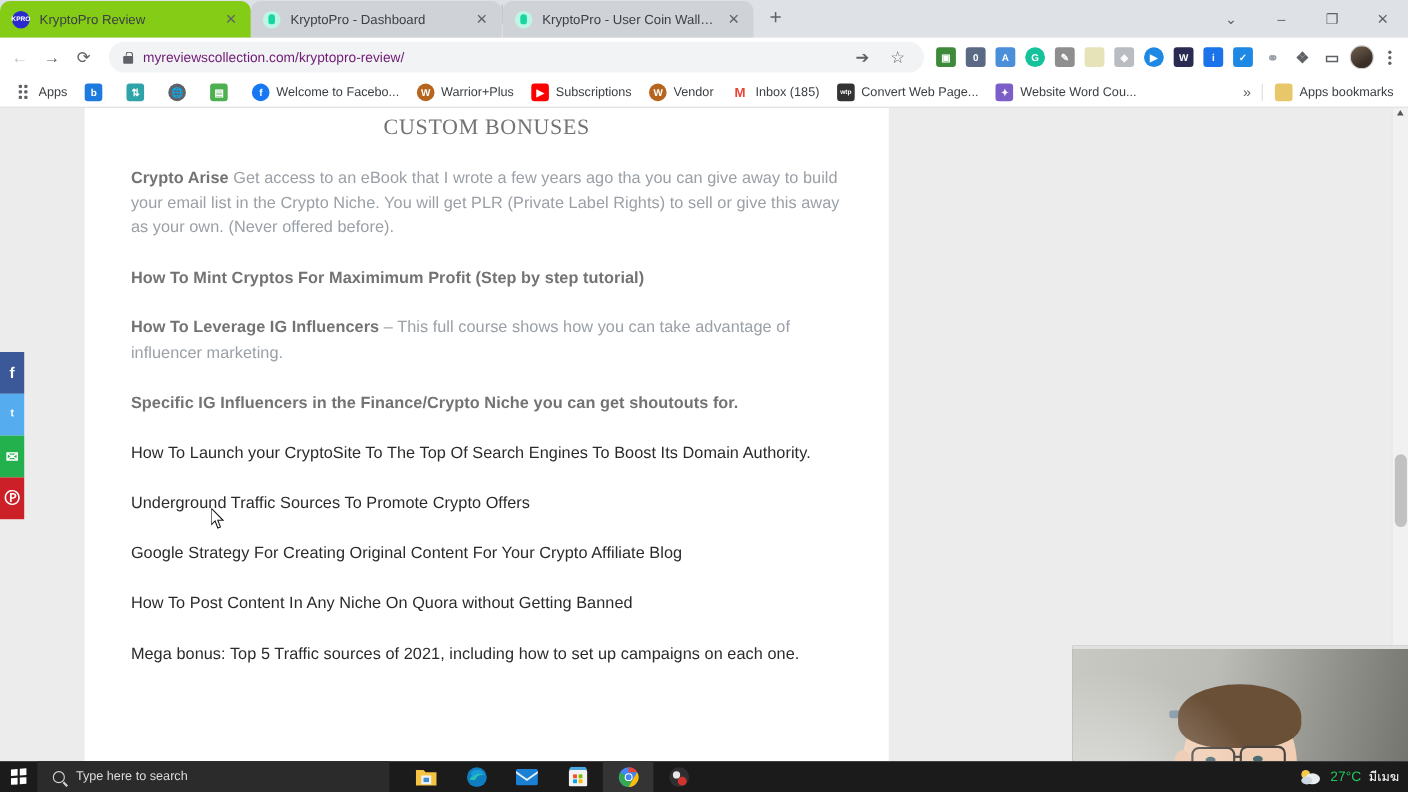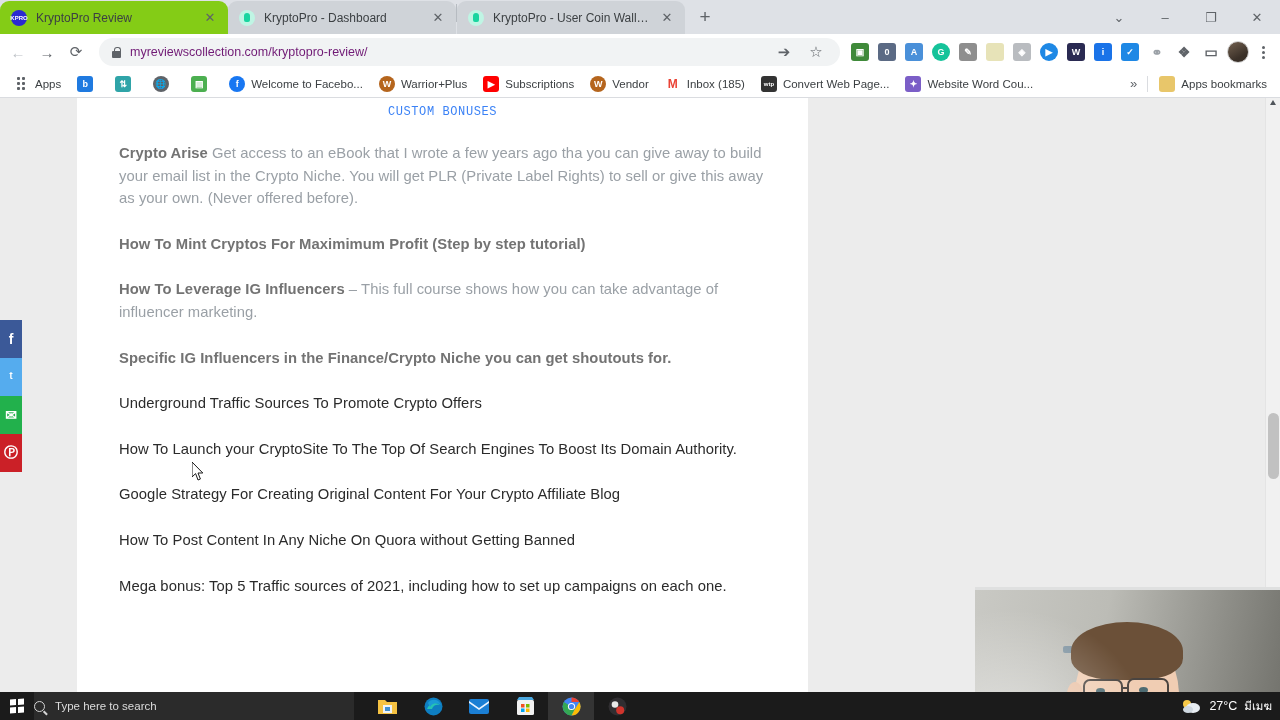--- a/index.html
+++ b/index.html
@@ -135,23 +135,23 @@
     position: absolute; top: 98px; left: 0;
     width: 1280px; height: 594px;
     background: #ececec; overflow: hidden;
   }
   .page-card {
     position: absolute; left: 77px; top: 0;
     width: 731px; height: 594px; background: #ffffff;
   }
   .content { padding: 0 42px; }
   h1.sectitle {
-    text-align: center; font-size: 12px; font-weight: 400;
-    letter-spacing: 0.6px; color: #3b82f6; padding-top: 7px;
-    font-family: Liberation Mono, monospace;
+    text-align: center; font-size: 20px; font-weight: 400;
+    letter-spacing: 0.6px; color: #737373; padding-top: 7px;
+    font-family: Liberation Serif, serif;
   }
   .para {
     font-size: 14.8px; line-height: 22.6px;
     color: #9aa0a6; margin-top: 23px; letter-spacing: 0.05px;
   }
   .para b { color: #737373; font-weight: bold; }
   .para.dark { color: #2b2b2b; }
 
   
   .social {
@@ -223,35 +223,35 @@
     position: absolute; left: 0; top: 692px;
     width: 1280px; height: 28px; background: #1b1b1b;
     display: flex; align-items: center; z-index: 40;
   }
   .startbtn { width: 34px; height: 28px; display:flex;align-items:center;justify-content:center; }
   .winlogo { display:grid; grid-template-columns: repeat(2,6px); grid-template-rows: repeat(2,6px);
     gap: 2px; transform: skewY(-4deg); }
   .winlogo i { background:#fff; display:block; }
   .tsearch {
     width: 320px; height: 28px; background:#2b2b2b;
-    display:flex; align-items:center; gap:10px; 
+    display:flex; align-items:center; gap:10px; padding-left: 14px;
   }
   .tsearch .mag {
     width:11px;height:11px;border:1.6px solid #d6d6d6;border-radius:50%;
     position:relative; flex-shrink:0;
   }
   .tsearch .mag::after{content:"";position:absolute;right:-4px;bottom:-3px;width:5px;height:1.6px;
     background:#d6d6d6;transform:rotate(45deg);}
   .tsearch span { font-size: 11.5px; color: #dcdcdc; }
   .tbicons { display:flex; align-items:center; margin-left: 10px; gap: 0; }
   .tbi { width: 46px; height:28px; display:flex;align-items:center;justify-content:center; }
   .tbi.active { background: #343434; }
   .tray { margin-left:auto; display:flex; align-items:center; gap:8px; padding-right: 8px; }
   .tray .wx { display:flex; align-items:center; gap:7px; }
-  .tray .wtxt { color:#ffffff; font-size:12.5px; }
+  .tray .wtxt { color:#22c55e; font-size:12.5px; }
   .tray .wtxt2 { color:#fff; font-size:11.5px; }
 </style>
 </head>
 <body>
 
 <div class="browser">
 
   <div class="tabstrip">
 
     <div class="tab active">
@@ -443,25 +443,25 @@
 
         <p class="para">
           <b>How To Leverage IG Influencers</b><span> – This full course shows how you can take advantage of influencer marketing.</span>
         </p>
 
         <p class="para dark">
           <b>Specific IG Influencers in the Finance/Crypto Niche you can get shoutouts for.</b><span></span>
         </p>
 
         <p class="para dark">
+          <b></b><span>How To Launch your CryptoSite To The Top Of Search Engines To Boost Its Domain Authority.</span>
+        </p>
+
+        <p class="para dark">
           <b></b><span>Underground Traffic Sources To Promote Crypto Offers</span>
-        </p>
-
-        <p class="para dark">
-          <b></b><span>How To Launch your CryptoSite To The Top Of Search Engines To Boost Its Domain Authority.</span>
         </p>
 
         <p class="para dark">
           <b></b><span>Google Strategy For Creating Original Content For Your Crypto Affiliate Blog</span>
         </p>
 
         <p class="para dark">
           <b></b><span>How To Post Content In Any Niche On Quora without Getting Banned</span>
         </p>
 

